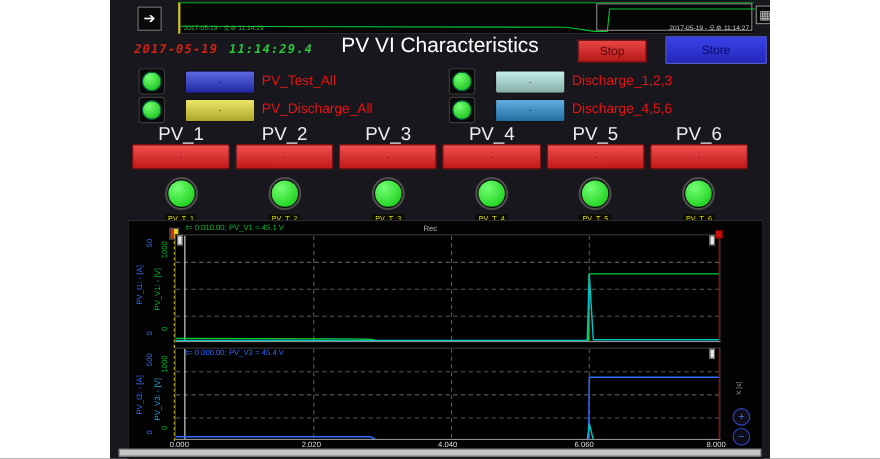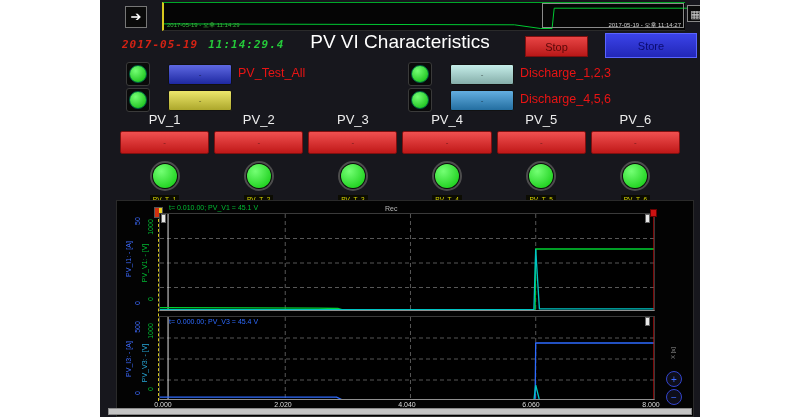--- a/index.html
+++ b/index.html
@@ -27,21 +27,21 @@
   
   .ctl-row { position:absolute; height:26px; }
   .led-chip { position:absolute; left:0; top:0; width:24px; height:24px; background:#0a0a0a; border:1px solid #3a3a3a; border-radius:3px; cursor:pointer; }
   .led { position:absolute; left:2px; top:2px; width:18px; height:18px; border-radius:50%; background:radial-gradient(circle at 35% 30%,#74ff74,#0ab50a); border:1px solid #064; }
   .ctl-btn { position:absolute; left:42px; top:2px; width:64px; height:21px; border:1px solid #111; border-radius:2px; background-image:linear-gradient(rgba(255,255,255,.25),rgba(0,0,0,.25)); color:rgba(0,0,0,.55); font-size:8px; cursor:pointer; }
   .ctl-lbl { position:absolute; left:112px; top:4px; color:#e81414; font-size:12.5px; white-space:nowrap; }
 
   
   #pvgrid { position:absolute; left:20px; top:112px; width:560px; display:grid; grid-template-columns:repeat(6,1fr); column-gap:5px; }
   .pv-col { display:flex; flex-direction:column; align-items:center; }
-  .pv-name { color:#ededed; font-size:13px; height:19px; }
+  .pv-name { color:#ededed; font-size:17px; height:19px; }
   .pv-btn { width:100%; height:23px; background:linear-gradient(#f05050,#c01818); border:1px solid #801010; border-radius:2px; color:rgba(0,0,0,.5); font-size:8px; cursor:pointer; }
   .pv-led-wrap { margin-top:7px; width:30px; height:30px; border-radius:50%; border:2px solid #4d4d4d; background:#0a0a0a; position:relative; cursor:pointer; }
   .pv-led { position:absolute; left:1px; top:1px; width:24px; height:24px; border-radius:50%; background:radial-gradient(circle at 35% 30%,#74ff74,#09c509); }
   .pv-chip { margin-top:4px; background:#0c0c02; color:#d8d800; font-size:6.5px; padding:1px 3px; }
 
   
   #chartpanel { position:absolute; left:16px; top:200px; width:578px; height:217px; background:#030303; border:1px solid #2a2a2a; }
   .plot { position:absolute; left:42px; background:#000; border:1px solid #3a3a3a; border-bottom:1px solid #8f8f8f; }
   .yellow-axis { position:absolute; left:41px; top:8px; height:192px; border-left:1px dashed #d8c81e; }
   .flag { position:absolute; left:37px; top:6px; width:9px; height:11px; background:linear-gradient(to right,#d03010 50%,#e8d020 50%); border:1px solid #555; }
@@ -86,20 +86,21 @@
         <span class="led"></span>
       </span>
     <button class="ctl-btn" style="background-color: rgb(40, 54, 216);">-</button>
     <span class="ctl-lbl">PV_Test_All</span>
   </div>
   <div class="ctl-row" style="left:26px;top:88px;width:270px;">
     <span class="led-chip">
         <span class="led"></span>
       </span>
     <button class="ctl-btn" style="background-color: rgb(230, 223, 58);">-</button>
+    <span class="ctl-lbl">PV_Discharge_All</span>
   </div>
   <div class="ctl-row" style="left:308px;top:62px;width:270px;">
     <span class="led-chip">
         <span class="led"></span>
       </span>
     <button class="ctl-btn" style="background-color: rgb(178, 232, 226);">-</button>
     <span class="ctl-lbl">Discharge_1,2,3</span>
   </div>
   <div class="ctl-row" style="left:308px;top:88px;width:270px;">
     <span class="led-chip">

